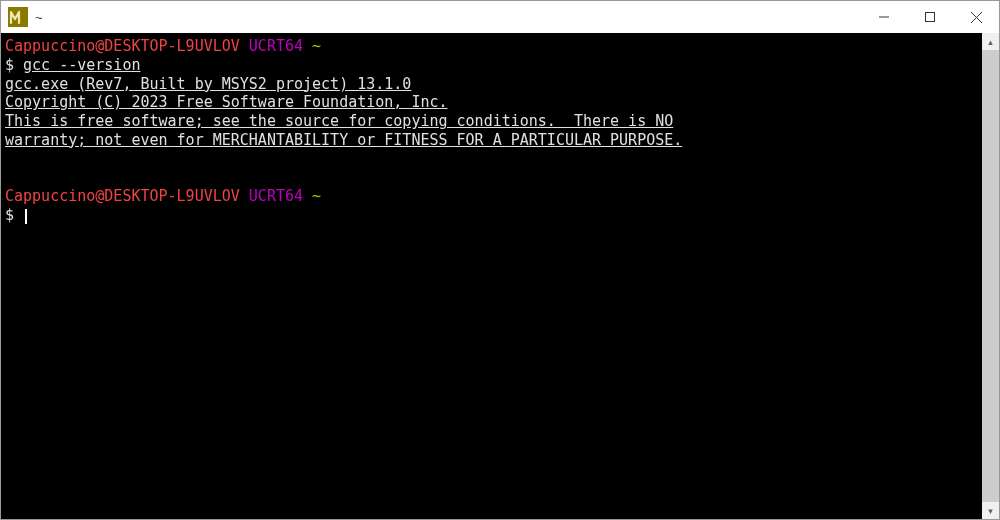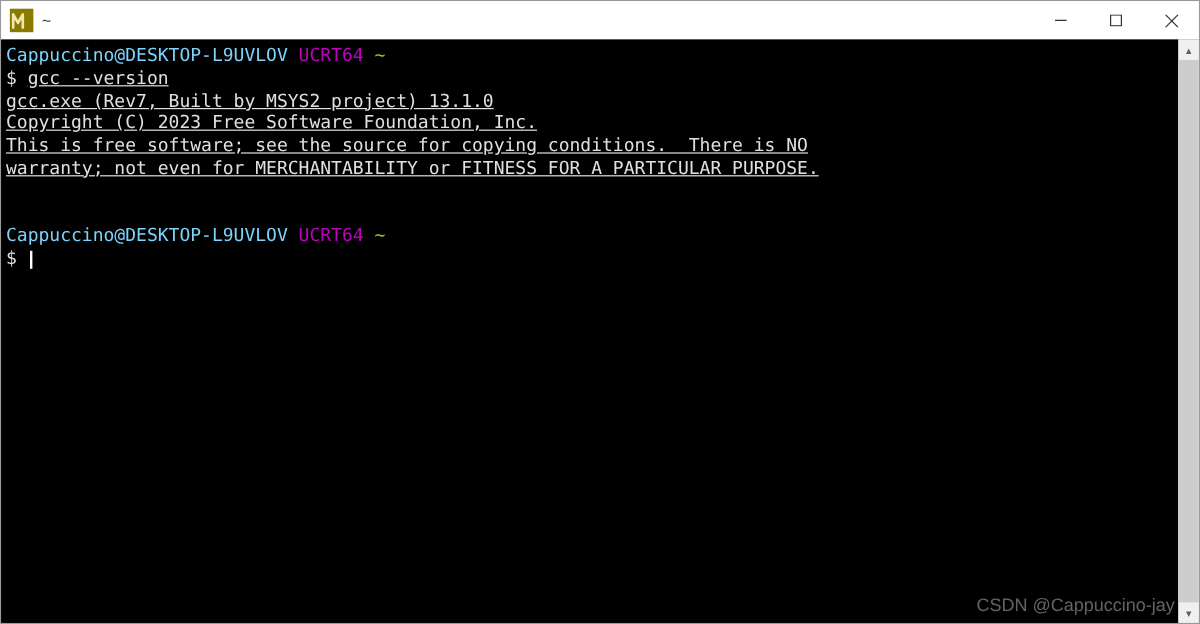--- a/index.html
+++ b/index.html
@@ -105,21 +105,21 @@
       position: relative;
     }
     .scroll-thumb {
       position: absolute;
       top: 0;
       left: 0;
       right: 0;
       height: 100%;
       background: #cdcdcd;
     }
-    .green { color: #7dd3fc; }
+    .green { color: #ef4444; }
     .magenta { color: #bf00bf; }
     .yellow { color: #bfbf00; }
     .white { color: #e0e0e0; text-decoration: underline; }
     .promptsym { color: #e0e0e0; }
     .cursor {
       display: inline-block;
       width: 2px;
       height: 15px;
       background: #ffffff;
       vertical-align: text-bottom;
@@ -174,14 +174,13 @@
 
     <div class="scrollbar">
       <div class="scroll-arrow">▴</div>
       <div class="scroll-track">
         <div class="scroll-thumb"></div>
       </div>
       <div class="scroll-arrow">▾</div>
     </div>
   </div>
 
-  <div class="watermark">CSDN @Cappuccino-jay</div>
 </div>
 
 </body></html>

